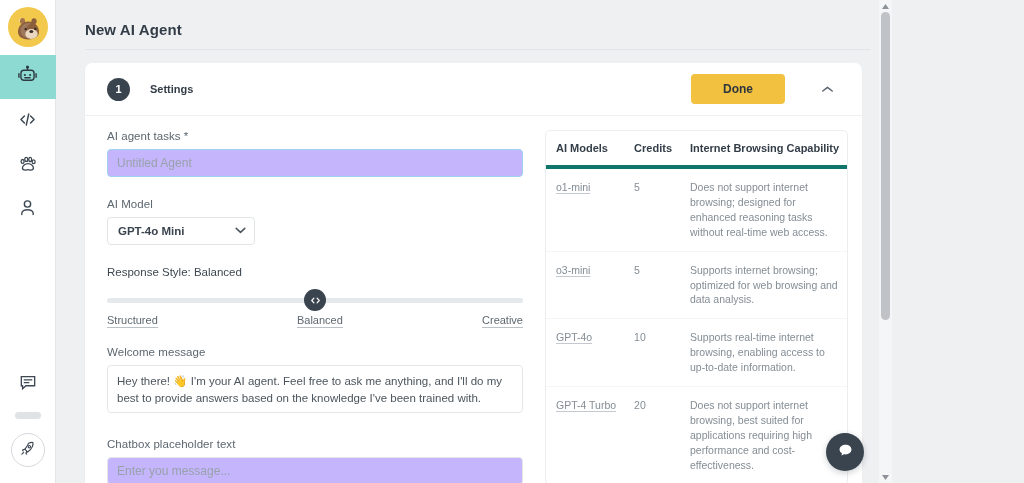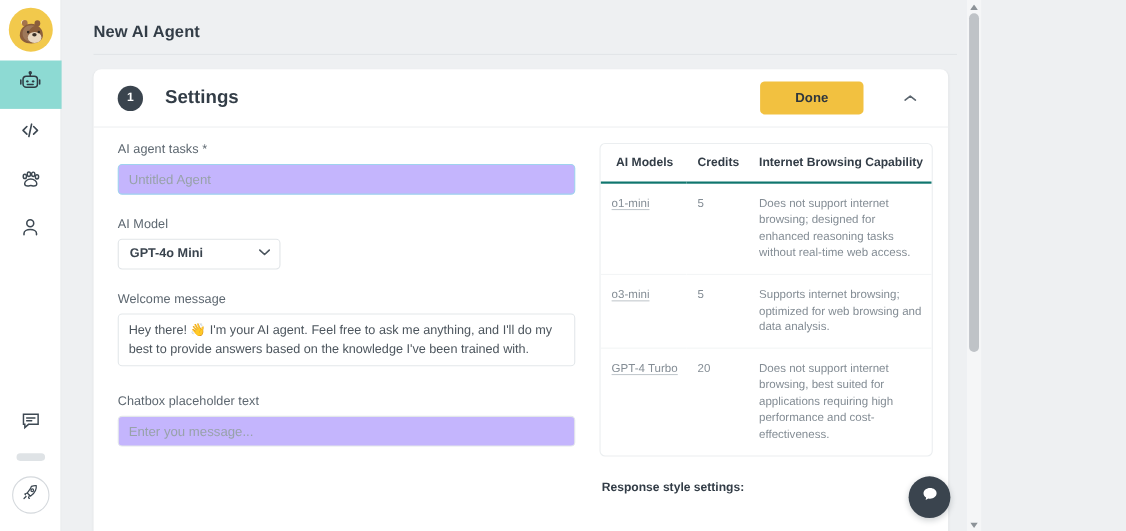--- a/index.html
+++ b/index.html
@@ -76,21 +76,21 @@
   }
   .step-badge {
     width: 23px; height: 23px; border-radius: 50%;
     background: #3a444e; color: #fff;
     font-size: 11px; font-weight: 700;
     display: flex; align-items: center; justify-content: center;
     flex: 0 0 23px;
   }
   .card-head-title {
     margin-left: 20px;
-    font-size: 17px; font-weight: 700; color: #333d47;
+    font-size: 11px; font-weight: 700; color: #333d47;
   }
   .head-right { margin-left: auto; display: flex; align-items: center; gap: 28px; }
   .btn-done {
     background: #F2C140; color: #2f363d;
     font-size: 12px; font-weight: 700;
     border: none; border-radius: 4px;
     padding: 8px 32px;
     cursor: pointer;
   }
   .chev-up { color: #5b656e; font-size: 13px; padding: 4px 8px; line-height: 1; }
@@ -156,23 +156,23 @@
     resize: none; outline: none; overflow: hidden;
   }
 
   
   .tbl-card {
     background: #fff; border: 1px solid #ebeef0; border-radius: 5px;
     overflow: hidden;
   }
   table { width: 100%; border-collapse: collapse; }
   thead th {
-    text-align: center; font-size: 11px; font-weight: 700; color: #333d47;
+    text-align: left; font-size: 11px; font-weight: 700; color: #333d47;
     padding: 11px 8px 11px 10px;
-    border-bottom: 2px solid #0f766e;
+    border-bottom: 4px solid #0f766e;
     white-space: nowrap;
   }
   tbody td {
     font-size: 10.5px; color: #848d95; vertical-align: top;
     padding: 11px 8px 11px 10px;
     line-height: 1.42;
   }
   tbody tr + tr td { border-top: 1px solid #f3f5f6; }
   td.model a {
     color: #848d95; text-decoration: underline;
@@ -337,20 +337,37 @@
             <div class="select-wrap">
               <div class="sel">GPT-4o Mini</div>
               <span class="sel-caret">
                 <svg width="11" height="7" viewBox="0 0 11 7" fill="none" stroke="#4b555e" stroke-width="1.5" stroke-linecap="round" stroke-linejoin="round">
                   <path d="M1.2 1.4 5.5 5.4 9.8 1.4"></path>
                 </svg>
               </span>
             </div>
           </div>
 
+          <div class="field-block" style="margin-bottom:18px">
+            <div class="slider-label">Response Style: Balanced</div>
+            <div class="slider-wrap">
+              <div class="slider-track"></div>
+              <div class="slider-thumb">
+                <svg width="11" height="9" viewBox="0 0 14 10" fill="none" stroke="#ffffff" stroke-width="1.5" stroke-linecap="round" stroke-linejoin="round">
+                  <path d="M5 2 2.2 5 5 8"></path>
+                    <path d="M9 2l2.8 3L9 8"></path>
+                </svg>
+              </div>
+            </div>
+            <div class="slider-ticks">
+              <span>Structured</span>
+              <span>Balanced</span>
+              <span>Creative</span>
+            </div>
+          </div>
 
           <div class="field-block">
             <div class="field-label">Welcome message</div>
             <textarea class="ta" style="">Hey there! 👋 I'm your AI agent. Feel free to ask me anything, and I'll do my best to provide answers based on the knowledge I've been trained with.</textarea>
           </div>
 
           <div class="field-block">
             <div class="field-label">Chatbox placeholder text</div>
             <input class="txt-input" type="text" spellcheck="false" style="border-color: rgb(227, 231, 234);" placeholder="Enter you message...">
           </div>
@@ -372,20 +389,25 @@
                   <td class="model"><a href="#">o1-mini</a></td>
                   <td>5</td>
                   <td>Does not support internet browsing; designed for enhanced reasoning tasks without real-time web access.</td>
                 </tr>
                 <tr>
                   <td class="model"><a href="#">o3-mini</a></td>
                   <td>5</td>
                   <td>Supports internet browsing; optimized for web browsing and data analysis.</td>
                 </tr>
                 <tr>
+                  <td class="model"><a href="#">GPT-4o</a></td>
+                  <td>10</td>
+                  <td>Supports real-time internet browsing, enabling access to up-to-date information.</td>
+                </tr>
+                <tr>
                   <td class="model"><a href="#">GPT-4 Turbo</a></td>
                   <td>20</td>
                   <td>Does not support internet browsing, best suited for applications requiring high performance and cost-effectiveness.</td>
                 </tr>
               </tbody>
             </table>
           </div>
 
           <div class="tbl-subtitle">Response style settings:</div>
 

